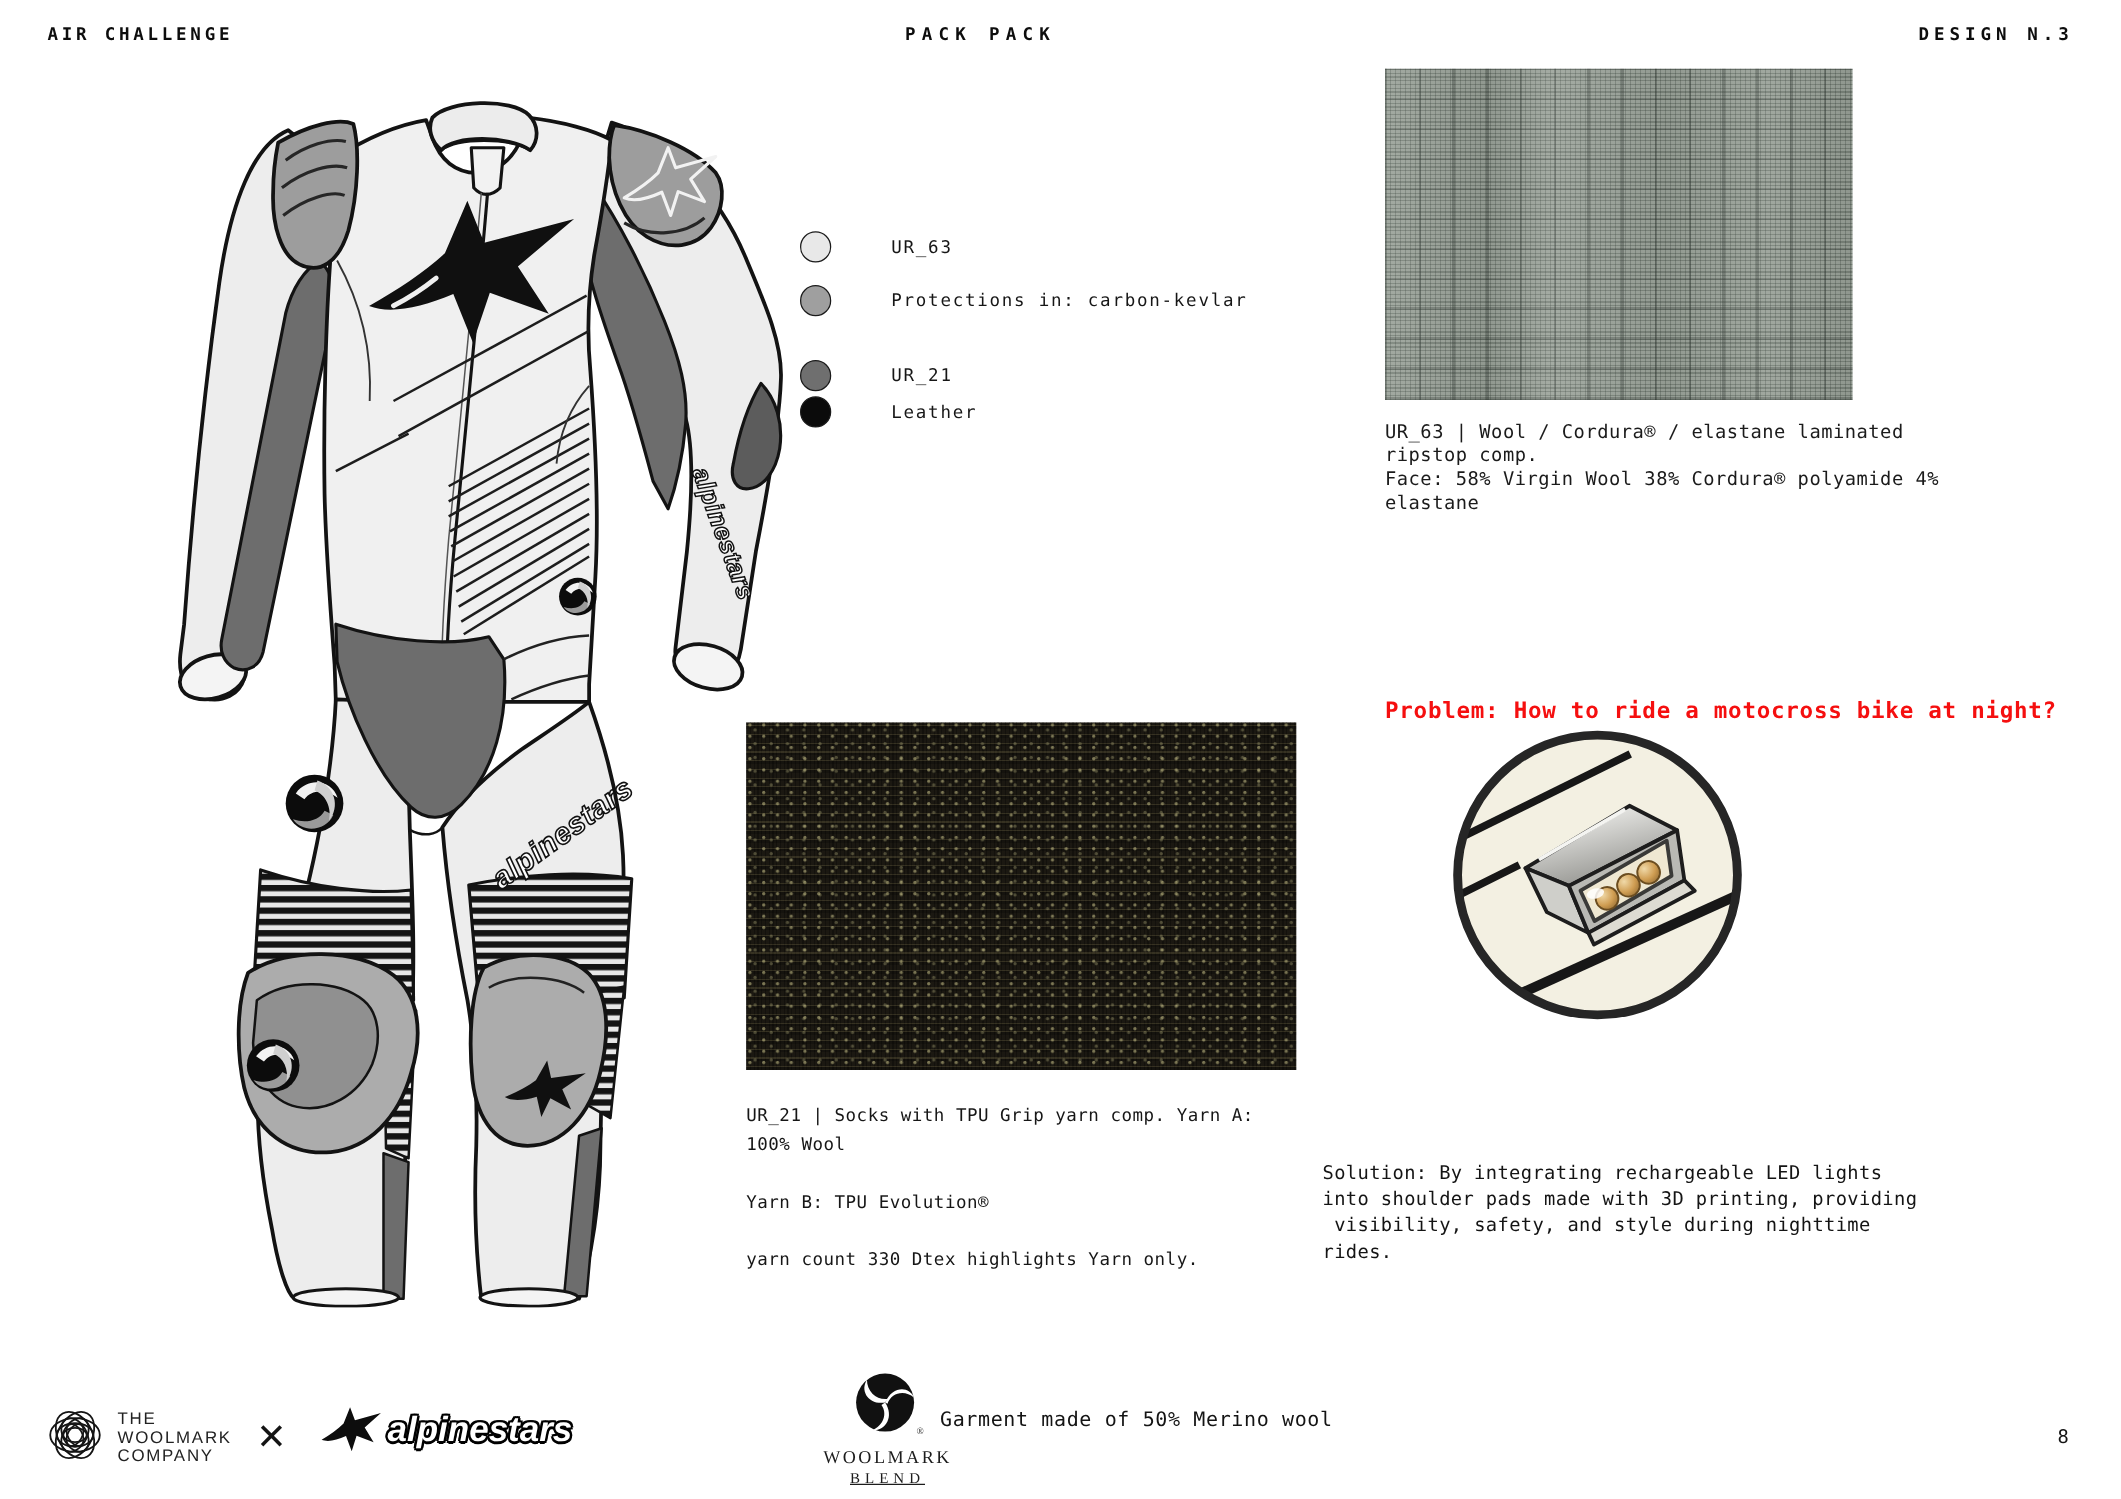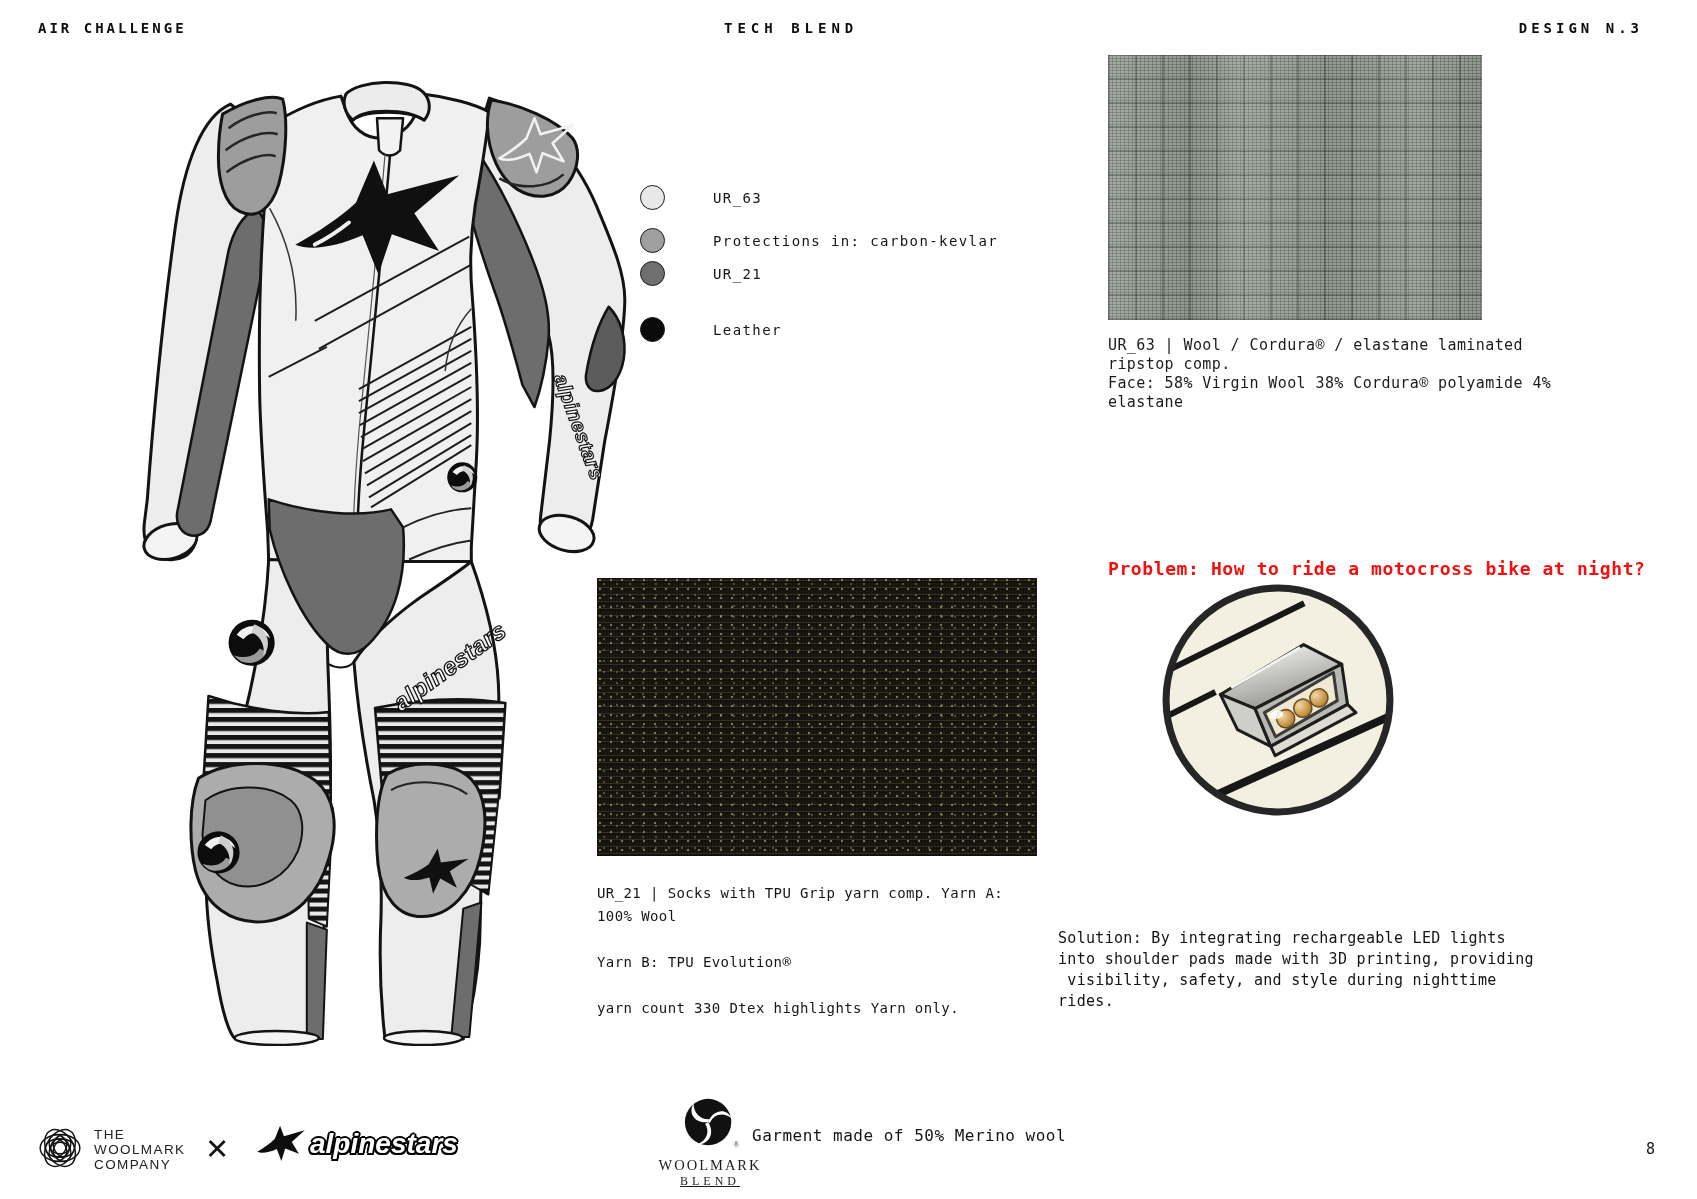--- a/index.html
+++ b/index.html
@@ -6,21 +6,21 @@
   body{
     width:1697px;height:1199px;position:relative;background:#ffffff;
     font-family:"DejaVu Sans Mono",monospace;color:#111;overflow:hidden;
   }
   .abs{position:absolute;}
   .mono{font-family:"DejaVu Sans Mono",monospace;white-space:pre-wrap;}
   
   .hdr{top:20px;font-size:14px;font-weight:bold;letter-spacing:3px;color:#0d0d0d;}
   #hdr-left{left:38px;}
   #hdr-center{left:724px;letter-spacing:5px;}
-  #hdr-right{right:54px;letter-spacing:4px;}
+  #hdr-right{right:38px;letter-spacing:4px;}
   
   .legend-row{position:absolute;left:640px;display:flex;align-items:center;gap:32px;}
   .legend-dot{width:25px;height:25px;border-radius:50%;border:1.6px solid #1a1a1a;box-sizing:border-box;flex:0 0 auto;}
   .legend-label{font-size:14px;letter-spacing:1.4px;color:#161616;margin-left:16px;}
   
   #swatch-ur63{
     left:1108px;top:55px;width:374px;height:265px;
     background-color:#90998f;
     background-image:
       linear-gradient(90deg, rgba(255,255,255,.10), rgba(0,0,0,.05) 22%, rgba(255,255,255,.12) 36%, rgba(0,0,0,.04) 60%, rgba(255,255,255,.08) 82%, rgba(0,0,0,.06)),
@@ -65,21 +65,21 @@
   #wm-blend{left:655px;top:1096px;width:110px;text-align:center;font-family:"Liberation Serif",serif;color:#1c1c1c;}
   #wm-blend-title{font-size:14.5px;letter-spacing:2px;margin-top:1px;}
   #wm-blend-sub{font-size:12px;letter-spacing:4px;text-decoration:underline;}
   #garment-note{left:752px;top:1126px;font-size:16px;letter-spacing:0.5px;color:#141414;}
   #page-num{left:1646px;top:1140px;font-size:15px;color:#141414;}
 </style>
 </head>
 <body>
 
 <div class="abs hdr mono" id="hdr-left">AIR CHALLENGE</div>
-<div class="abs hdr mono" id="hdr-center">TECH BLEND</div>
+<div class="abs hdr mono" id="hdr-center">PACK PACK</div>
 <div class="abs hdr mono" id="hdr-right">DESIGN N.3</div>
 
 <div class="abs" id="suit-wrap">
 <svg width="512" height="988" viewBox="0 0 510 985">
   <defs>
     <pattern id="rib" width="10" height="9" patternUnits="userSpaceOnUse">
       <rect width="10" height="9" fill="#e8e8e8"></rect>
       <rect width="10" height="5" fill="#141414"></rect>
     </pattern>
     <path id="astar" d="M74,4 L86,36 L150,18 L110,54 L132,90 L90,74 L78,112 L64,75 C40,86 18,90 4,84 C24,72 44,58 58,44 Z"></path>
@@ -177,21 +177,21 @@
 </div>
 
 <div class="legend-row" style="top:185px;">
   <span class="legend-dot" style="background: rgb(232, 232, 232);"></span>
   <span class="legend-label mono">UR_63</span>
 </div>
 <div class="legend-row" style="top:228px;">
   <span class="legend-dot" style="background: rgb(159, 159, 159);"></span>
   <span class="legend-label mono">Protections in: carbon-kevlar</span>
 </div>
-<div class="legend-row" style="top:261px;">
+<div class="legend-row" style="top:288px;">
   <span class="legend-dot" style="background: rgb(111, 111, 111);"></span>
   <span class="legend-label mono">UR_21</span>
 </div>
 <div class="legend-row" style="top:317px;">
   <span class="legend-dot" style="background: rgb(11, 11, 11);"></span>
   <span class="legend-label mono">Leather</span>
 </div>
 
 <div class="abs" id="swatch-ur63"></div>
 <div class="abs" id="swatch-ur21"></div>

